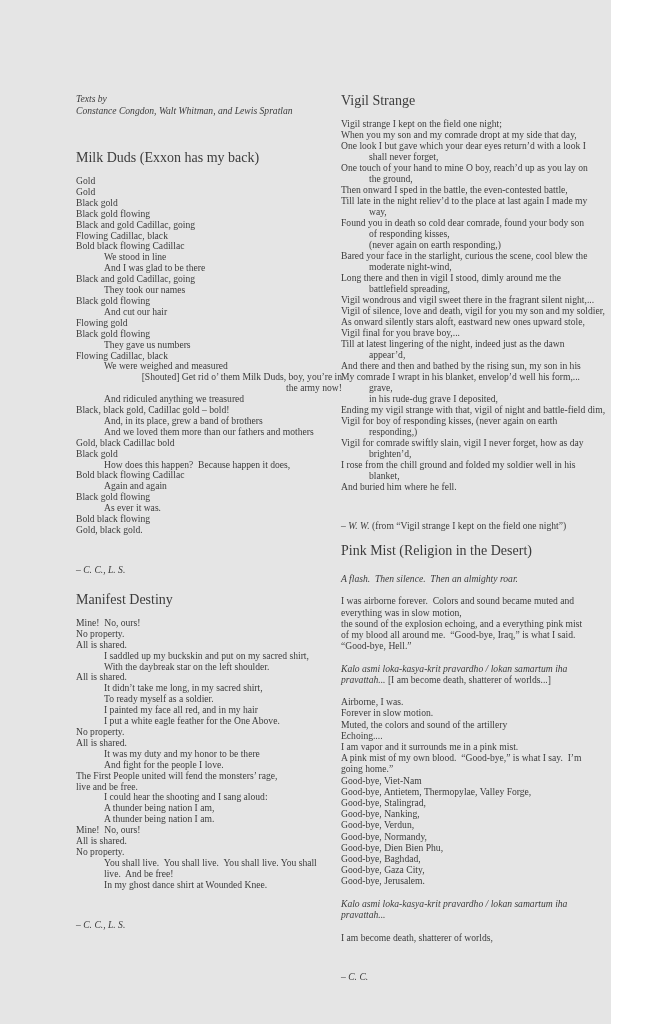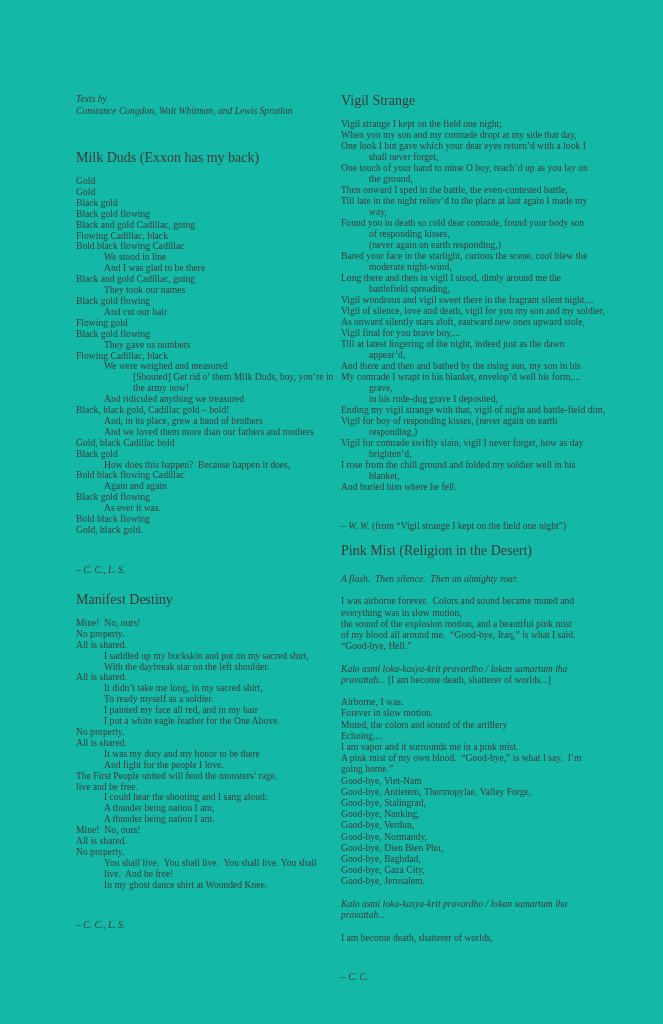--- a/index.html
+++ b/index.html
@@ -2,40 +2,40 @@
 <html><head>
 <meta charset="utf-8">
 <style>
   html, body {
     margin: 0;
     padding: 0;
     background: #ffffff;
   }
   .page {
     position: relative;
-    width: 663px;
+    width: 611px;
     height: 1024px;
-    background: #14b8a6;
+    background: #e5e5e5;
     overflow: hidden;
     font-family: "Liberation Serif", "DejaVu Serif", serif;
     color: #3c3c3c;
     font-size: 9.6px;
   }
   .col {
     position: absolute;
   }
   .col-left  { left: 76px;  top: 93px;  width: 266px; }
   .col-right { left: 341px; top: 95px;  width: 321px; }
 
   .line {
     white-space: pre;
     line-height: inherit;
   }
   .ind1 { padding-left: 28px; }
-  .ind2 { padding-left: 57px; }
+  .ind2 { padding-left: 57px; text-align: right; }
   .it   { font-style: italic; }
   .roman { font-style: normal; }
 
   .byline { line-height: 11.5px; }
 
   .section-title {
     font-weight: normal;
     font-size: 14px;
     line-height: 11px;
     white-space: pre;
@@ -184,21 +184,21 @@
           </div>
           <div class="signature"><span>– W. W.</span><span class="roman"> (from “Vigil strange I kept on the field one night”)</span></div>
         </div>
         <div class="section sec-1">
           <div class="section-title">Pink Mist (Religion in the Desert)</div>
           <div class="poem">
             <div class="line ind0 it">A flash.  Then silence.  Then an almighty roar.</div>
             <div class="line ind0">&nbsp;</div>
             <div class="line ind0">I was airborne forever.  Colors and sound became muted and</div>
             <div class="line ind0">everything was in slow motion,</div>
-            <div class="line ind0">the sound of the explosion motion, and a beautiful pink mist</div>
+            <div class="line ind0">the sound of the explosion echoing, and a everything pink mist</div>
             <div class="line ind0">of my blood all around me.  “Good-bye, Iraq,” is what I said.</div>
             <div class="line ind0">“Good-bye, Hell.”</div>
             <div class="line ind0">&nbsp;</div>
             <div class="line ind0 it">Kalo asmi loka-kasya-krit pravardho / lokan samartum iha</div>
             <div class="line ind0 it">pravattah...<span class="roman"> [I am become death, shatterer of worlds...]</span></div>
             <div class="line ind0">&nbsp;</div>
             <div class="line ind0">Airborne, I was.</div>
             <div class="line ind0">Forever in slow motion.</div>
             <div class="line ind0">Muted, the colors and sound of the artillery</div>
             <div class="line ind0">Echoing....</div>

